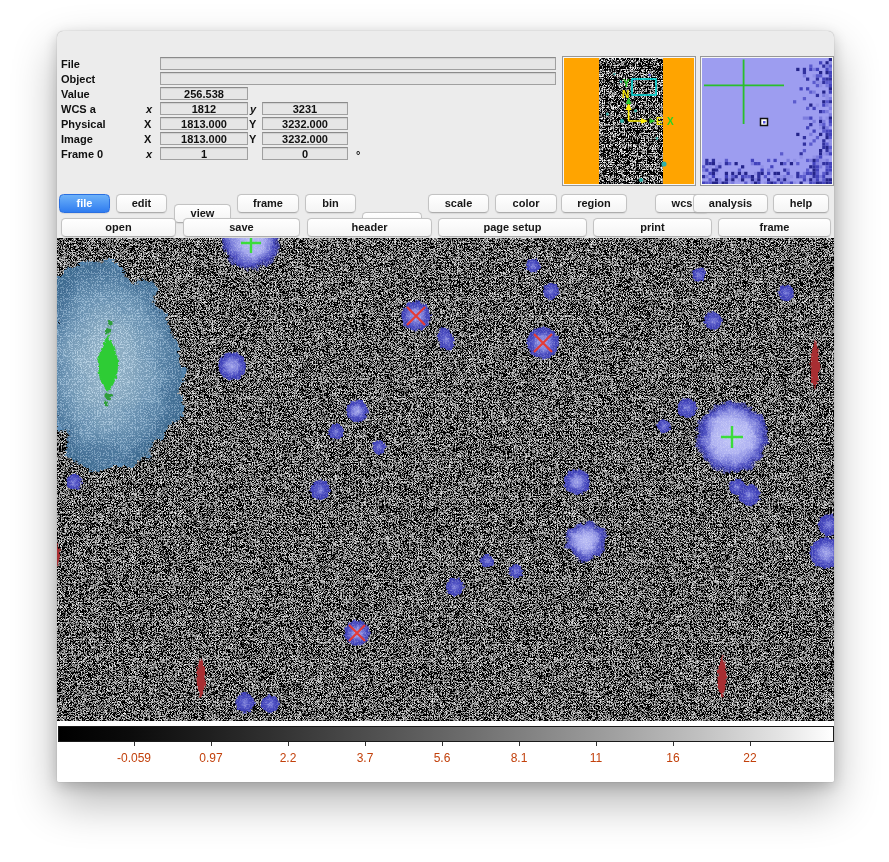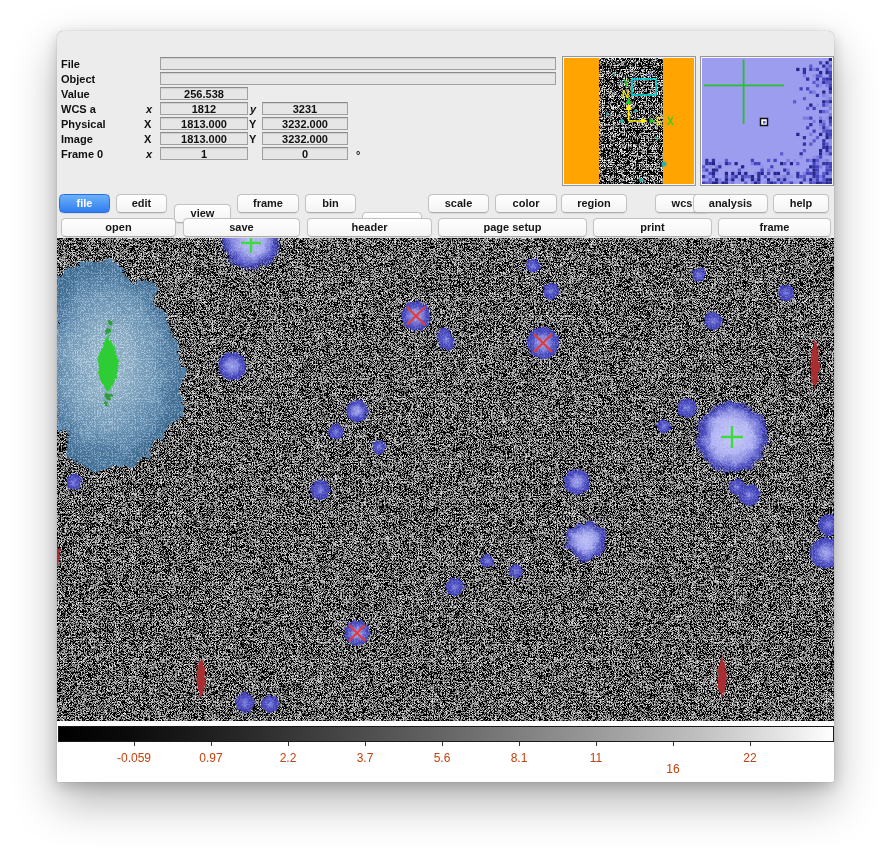--- a/index.html
+++ b/index.html
@@ -697,17 +697,17 @@
       <div class="cl" style="left:231px;">2.2</div>
     <div class="tick" style="left:308px;"></div>
       <div class="cl" style="left:308px;">3.7</div>
     <div class="tick" style="left:385px;"></div>
       <div class="cl" style="left:385px;">5.6</div>
     <div class="tick" style="left:462px;"></div>
       <div class="cl" style="left:462px;">8.1</div>
     <div class="tick" style="left:539px;"></div>
       <div class="cl" style="left:539px;">11</div>
     <div class="tick" style="left:616px;"></div>
-      <div class="cl" style="left:616px;margin-top:11px;">16</div>
+      <div class="cl" style="left:616px;">16</div>
     <div class="tick" style="left:693px;"></div>
       <div class="cl" style="left:693px;">22</div>
   </div>
 </div>
 
 </body></html>

